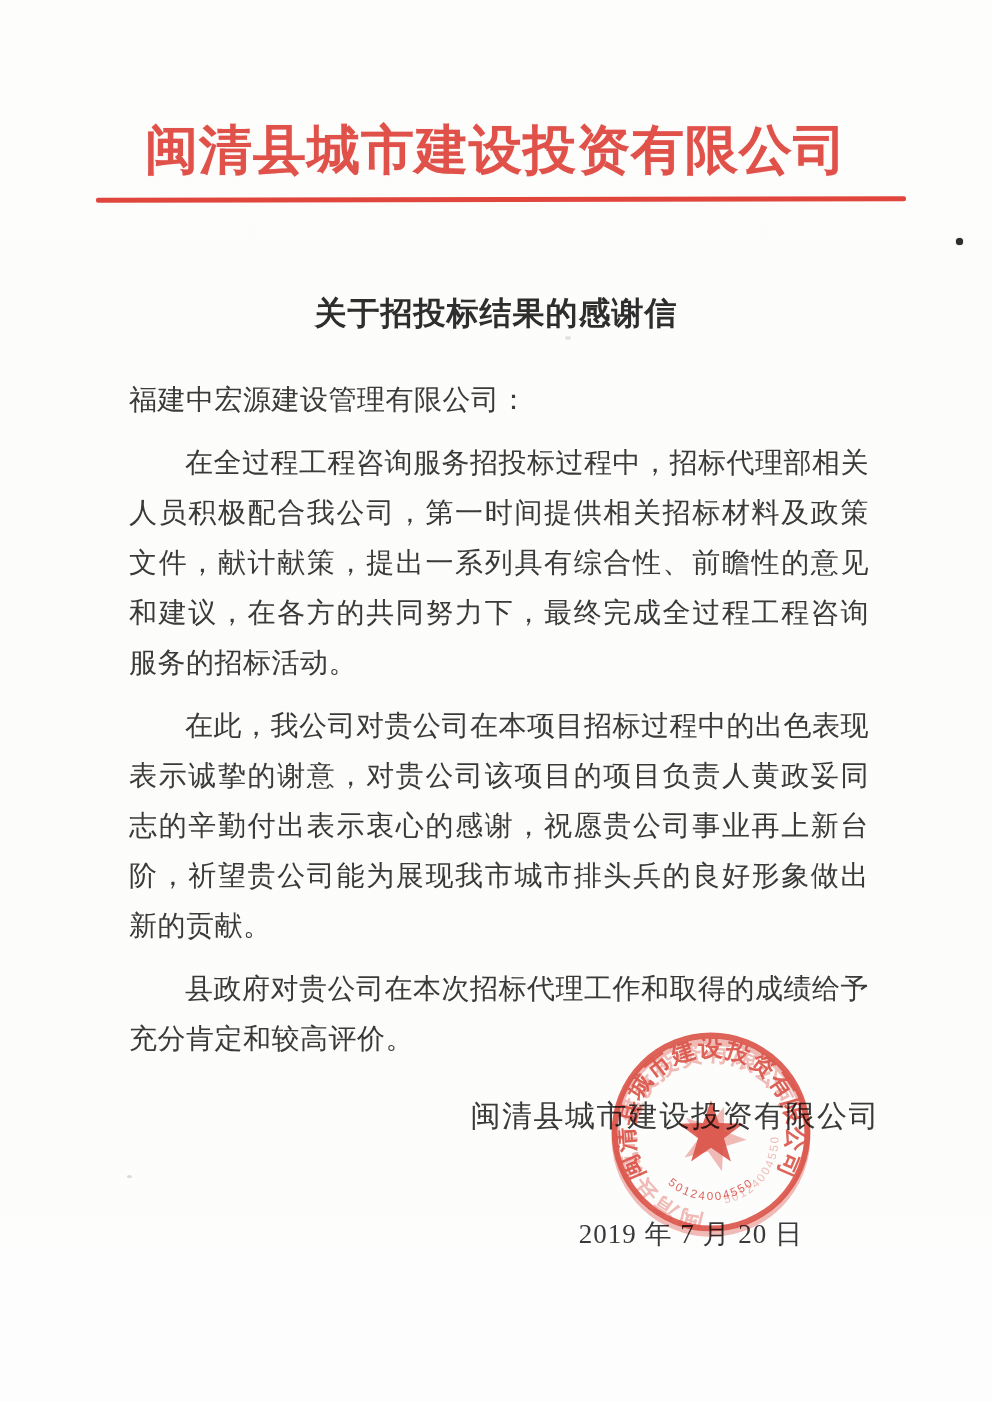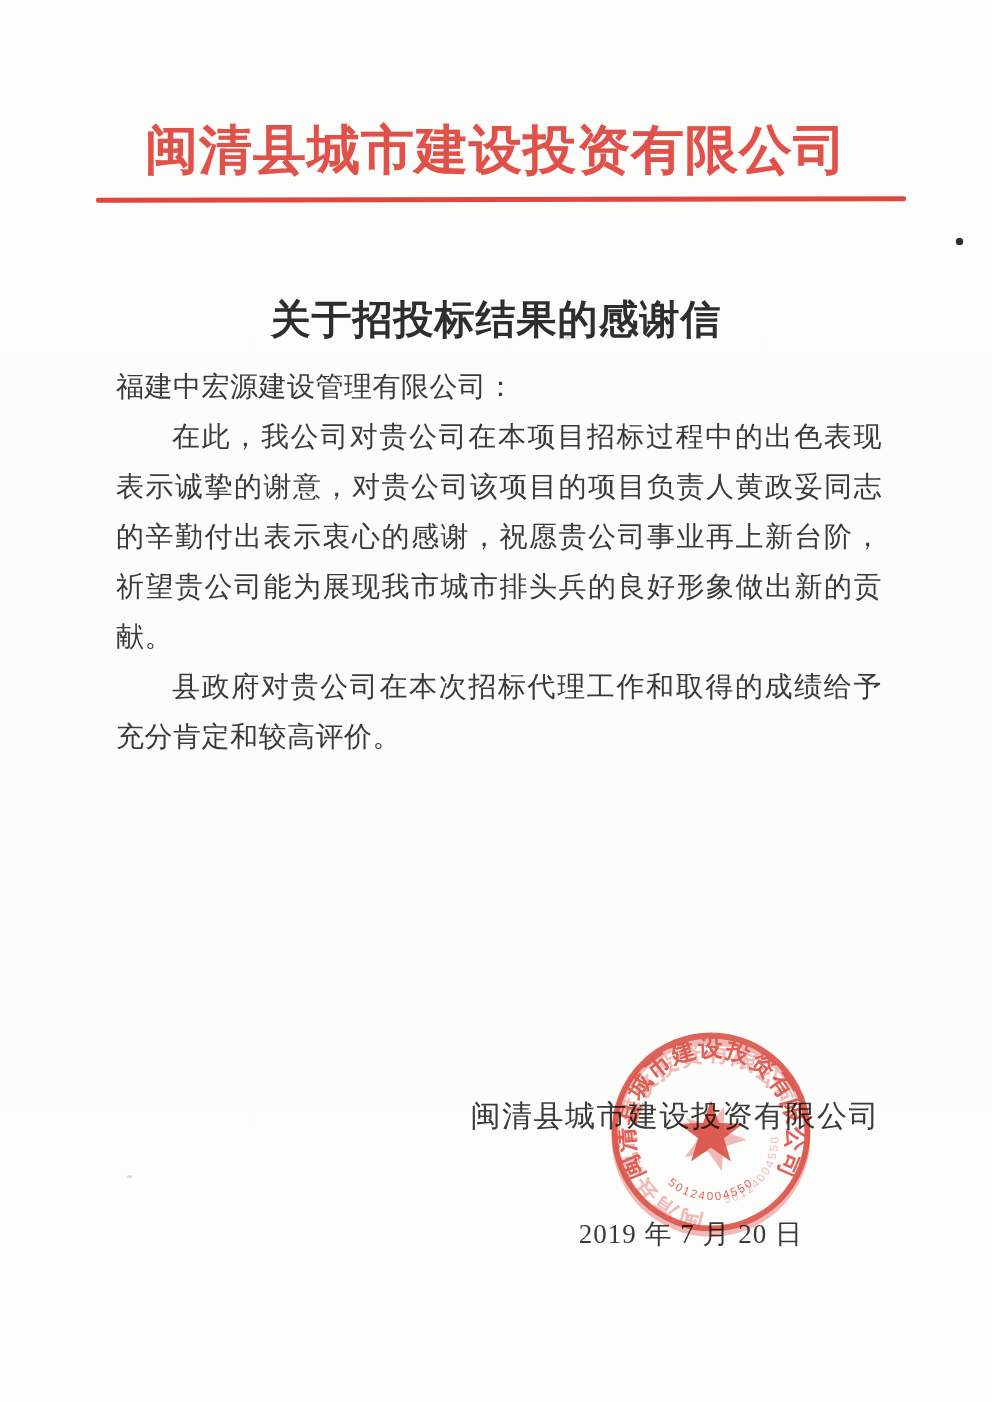--- a/index.html
+++ b/index.html
@@ -31,36 +31,36 @@
     top: 197px; left: 96px;
     width: 810px; height: 5px;
     background: #e0463c;
     border-radius: 2px;
     transform: rotate(-0.12deg);
   }
   .letter-title {
     position: absolute;
     top: 292px; left: 0; width: 100%;
     text-align: center;
-    font-size: 40px;
+    font-size: 32px;
     font-weight: bold;
     letter-spacing: 1px;
     color: #2e2e2e;
   }
   .letter-body {
     position: absolute;
     top: 362px; left: 116px;
     width: 766px;
     font-size: 28px;
     line-height: 50px;
     color: #3a3a3a;
     text-align: justify;
     letter-spacing: 0.5px;
   }
-  .letter-body p { margin: 0; text-indent: 2em; }
+  .letter-body p { margin: 13px; text-indent: 2em; }
   .letter-body p.salutation { text-indent: 0; }
   .signature-company {
     position: absolute;
     top: 1096px; right: 112px;
     font-size: 30px;
     letter-spacing: 1.5px;
     color: #3a3a3a;
   }
   .signature-date {
     position: absolute;
@@ -90,20 +90,21 @@
 <div class="scan-bg"></div>
 
 <div class="letterhead">闽清县城市建设投资有限公司</div>
 
 <div class="divider"></div>
 
 <div class="letter-title">关于招投标结果的感谢信</div>
 
 <div class="letter-body">
   <p class="salutation">福建中宏源建设管理有限公司：</p>
+  <p>在全过程工程咨询服务招投标过程中，招标代理部相关人员积极配合我公司，第一时间提供相关招标材料及政策文件，献计献策，提出一系列具有综合性、前瞻性的意见和建议，在各方的共同努力下，最终完成全过程工程咨询服务的招标活动。</p>
   <p>在此，我公司对贵公司在本项目招标过程中的出色表现表示诚挚的谢意，对贵公司该项目的项目负责人黄政妥同志的辛勤付出表示衷心的感谢，祝愿贵公司事业再上新台阶，祈望贵公司能为展现我市城市排头兵的良好形象做出新的贡献。</p>
   <p>县政府对贵公司在本次招标代理工作和取得的成绩给予充分肯定和较高评价。</p>
 </div>
 
 <div class="signature-company">闽清县城市建设投资有限公司</div>
 
 <div class="signature-date">2019 年 7 月 20 日</div>
 
 <svg class="seal" viewBox="0 0 200 200" xmlns="http://www.w3.org/2000/svg">
   <defs>

